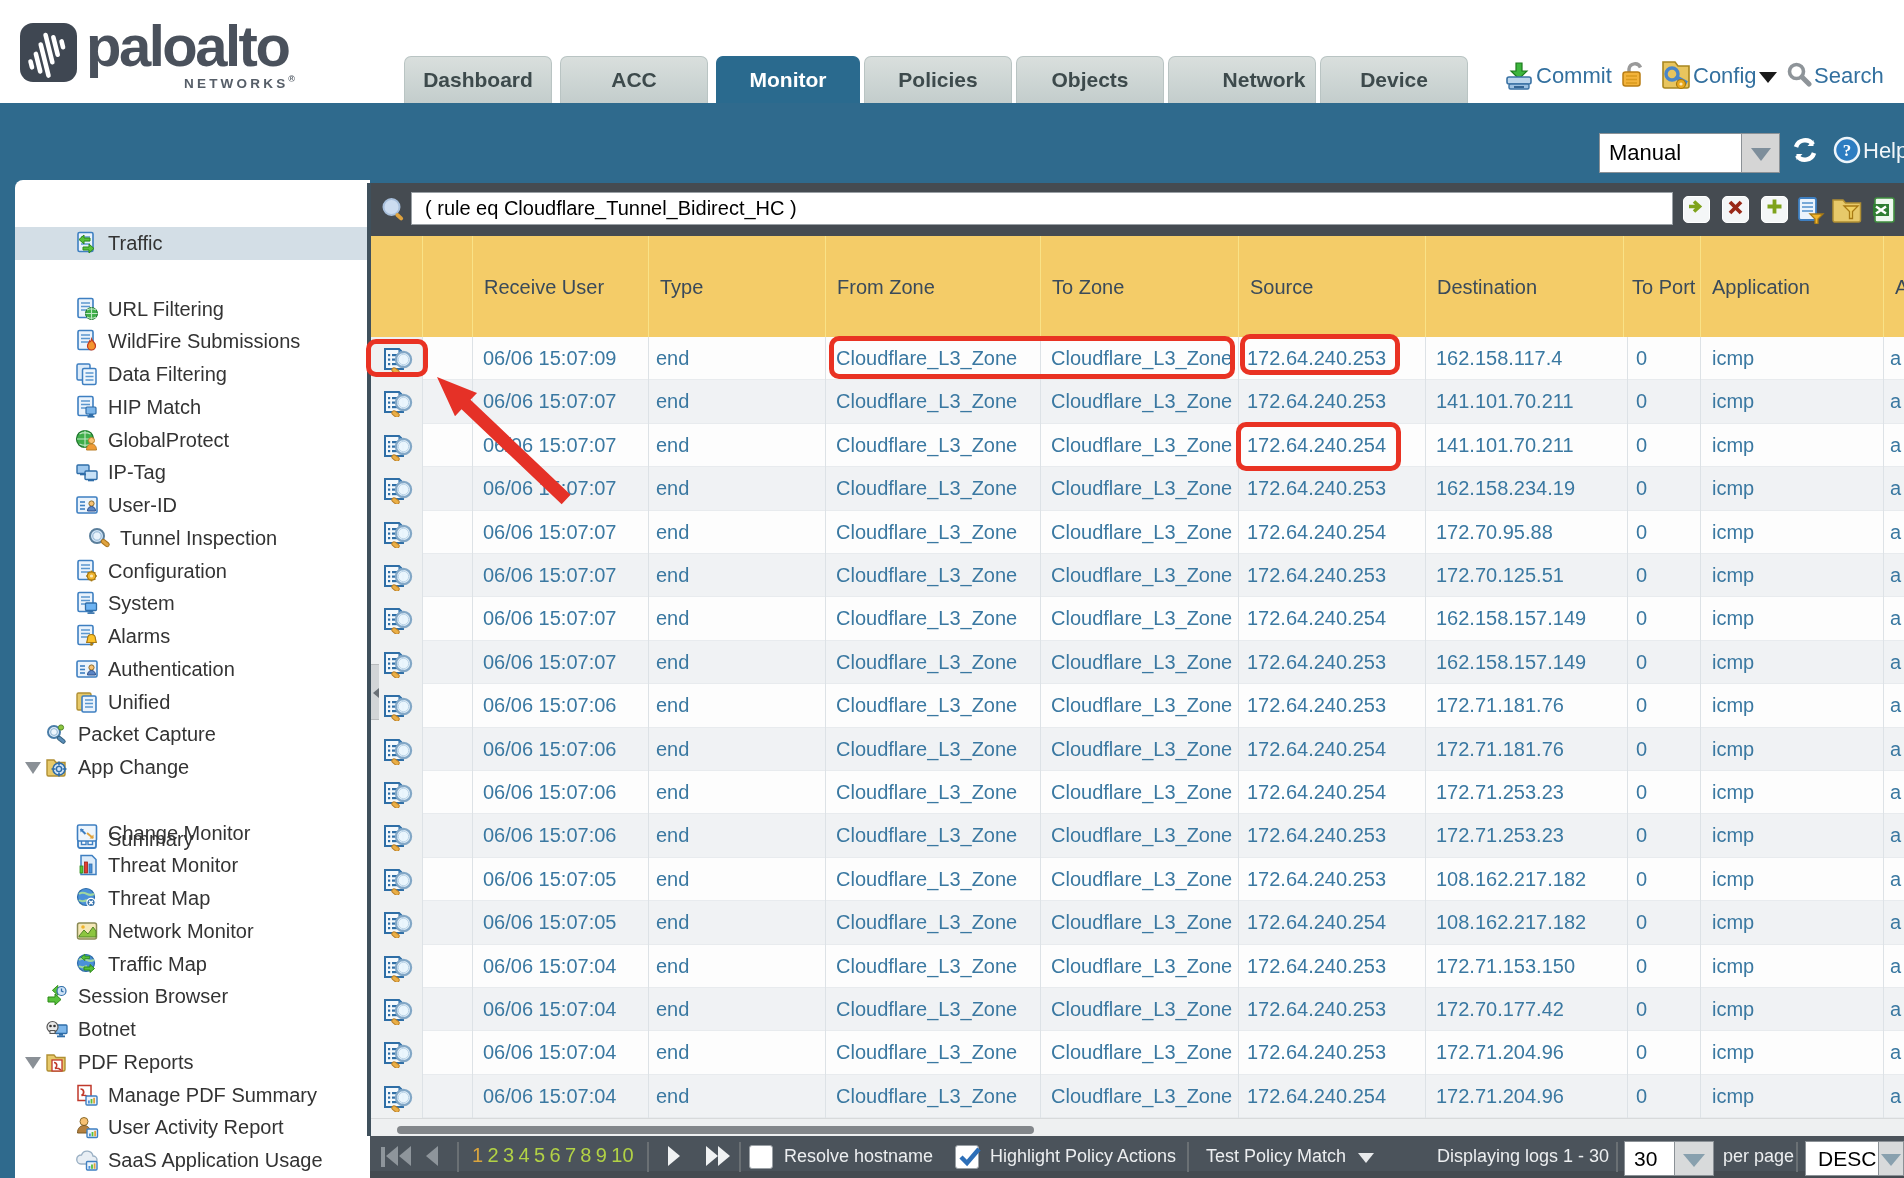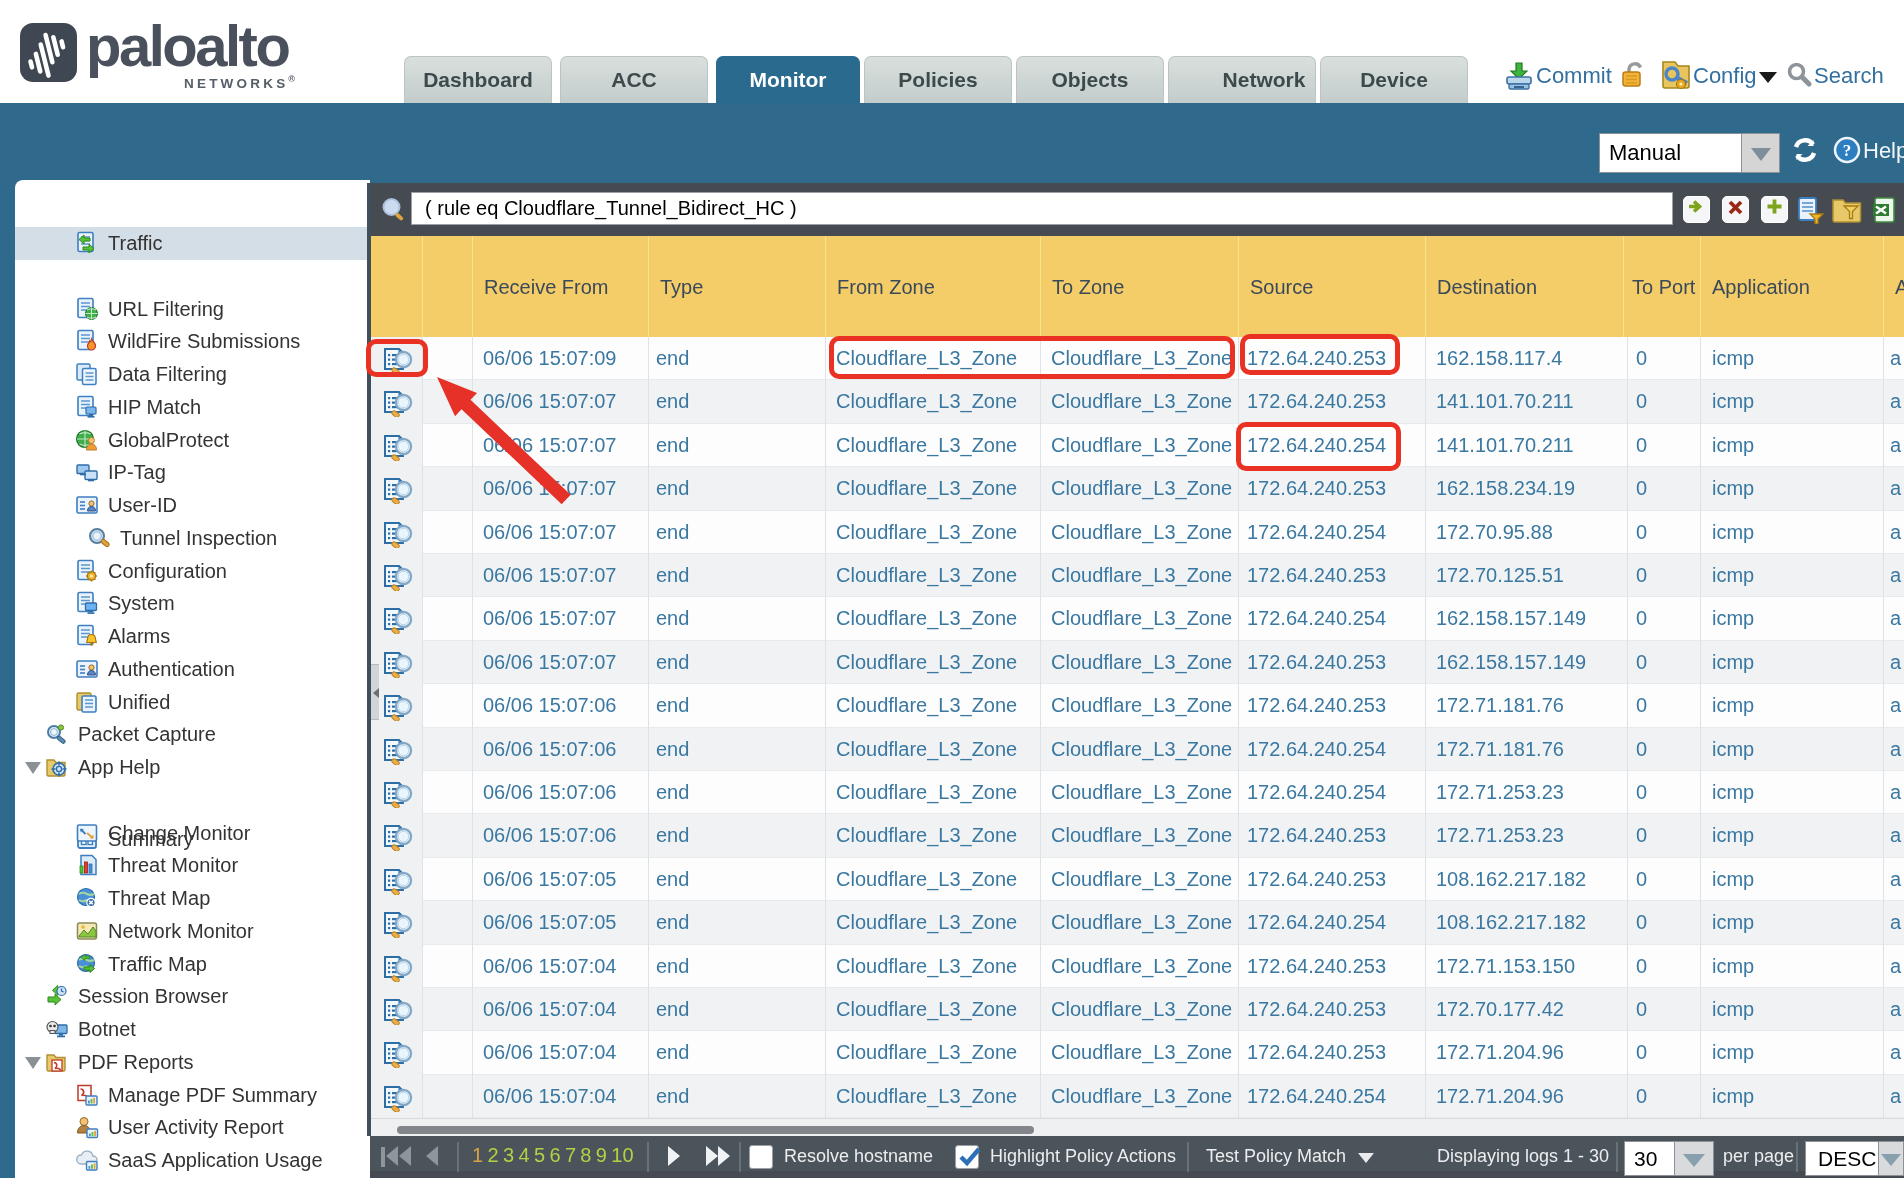--- a/index.html
+++ b/index.html
@@ -143,21 +143,21 @@
 <path d="M4 10.5 l10 7 M14 10.5 l-10 7" stroke="#ffffff" stroke-width="2.4"></path>
       </svg></div>
 <div id="thead" class="abs">
 <div class="abs hcell" style="left:0px;width:52px;">
         <div class="hlabel" style="left:11px;"></div>
       </div>
 <div class="abs hcell" style="left:52px;width:50px;">
         <div class="hlabel" style="left:11px;"></div>
       </div>
 <div class="abs hcell" style="left:102px;width:176px;">
-        <div class="hlabel" style="left:11px;">Receive From</div>
+        <div class="hlabel" style="left:11px;">Receive User</div>
       </div>
 <div class="abs hcell" style="left:278px;width:177px;padding-left:20px;">
         <div class="hlabel" style="left:11px;">Type</div>
       </div>
 <div class="abs hcell" style="left:455px;width:215px;">
         <div class="hlabel" style="left:11px;">From Zone</div>
       </div>
 <div class="abs hcell" style="left:670px;width:198px;">
         <div class="hlabel" style="left:11px;">To Zone</div>
       </div>
@@ -1067,21 +1067,21 @@
 <span style="position:absolute;left:63px;white-space:nowrap;">Packet Capture</span>
 </div>
 <div class="sitem abs" style="top:571.1px;">
 <div class="tri"></div>
 <span class="ic" style="left:30px;"><svg width="24" height="24" viewBox="0 0 24 24">
 <path d="M2 5 h7 l2 2.5 h9 v12 a1.5 1.5 0 0 1 -1.5 1.5 h-15 A1.5 1.5 0 0 1 2 19.5z" fill="#e7c96a" stroke="#b08f33" stroke-width="1.4"></path>
 <circle cx="14" cy="14" r="6" fill="#cfe3f6" stroke="#2f6da8" stroke-width="1.6"></circle>
 <circle cx="14" cy="14" r="2.6" fill="none" stroke="#2f6da8" stroke-width="1.4"></circle>
 <path d="M14 6.5 v4 M14 17.5 v4 M6.5 14 h4 M17.5 14 h4" stroke="#2f6da8" stroke-width="1.6"></path>
         </svg></span>
-<span style="position:absolute;left:63px;white-space:nowrap;">App Help</span>
+<span style="position:absolute;left:63px;white-space:nowrap;">App Change</span>
 </div>
 <div class="sitem abs" style="top:603.9px;margin-top:39px;">
 <span class="ic" style="left:60px;"><svg width="24" height="24" viewBox="0 0 24 24">
 <rect x="3" y="3" width="18" height="18" rx="2" fill="#e8f2fb" stroke="#3e7fc1" stroke-width="1.8"></rect>
 <rect x="6.5" y="6.5" width="4.5" height="4.5" fill="#fff" stroke="#3e7fc1" stroke-width="1.4"></rect>
 <rect x="13" y="6.5" width="4.5" height="4.5" fill="#fff" stroke="#3e7fc1" stroke-width="1.4"></rect>
 <rect x="6.5" y="13" width="4.5" height="4.5" fill="#fff" stroke="#3e7fc1" stroke-width="1.4"></rect>
 <rect x="13" y="13" width="4.5" height="4.5" fill="#fff" stroke="#3e7fc1" stroke-width="1.4"></rect>
         </svg></span>
 <span style="position:absolute;left:93px;white-space:nowrap;">Summary</span>

